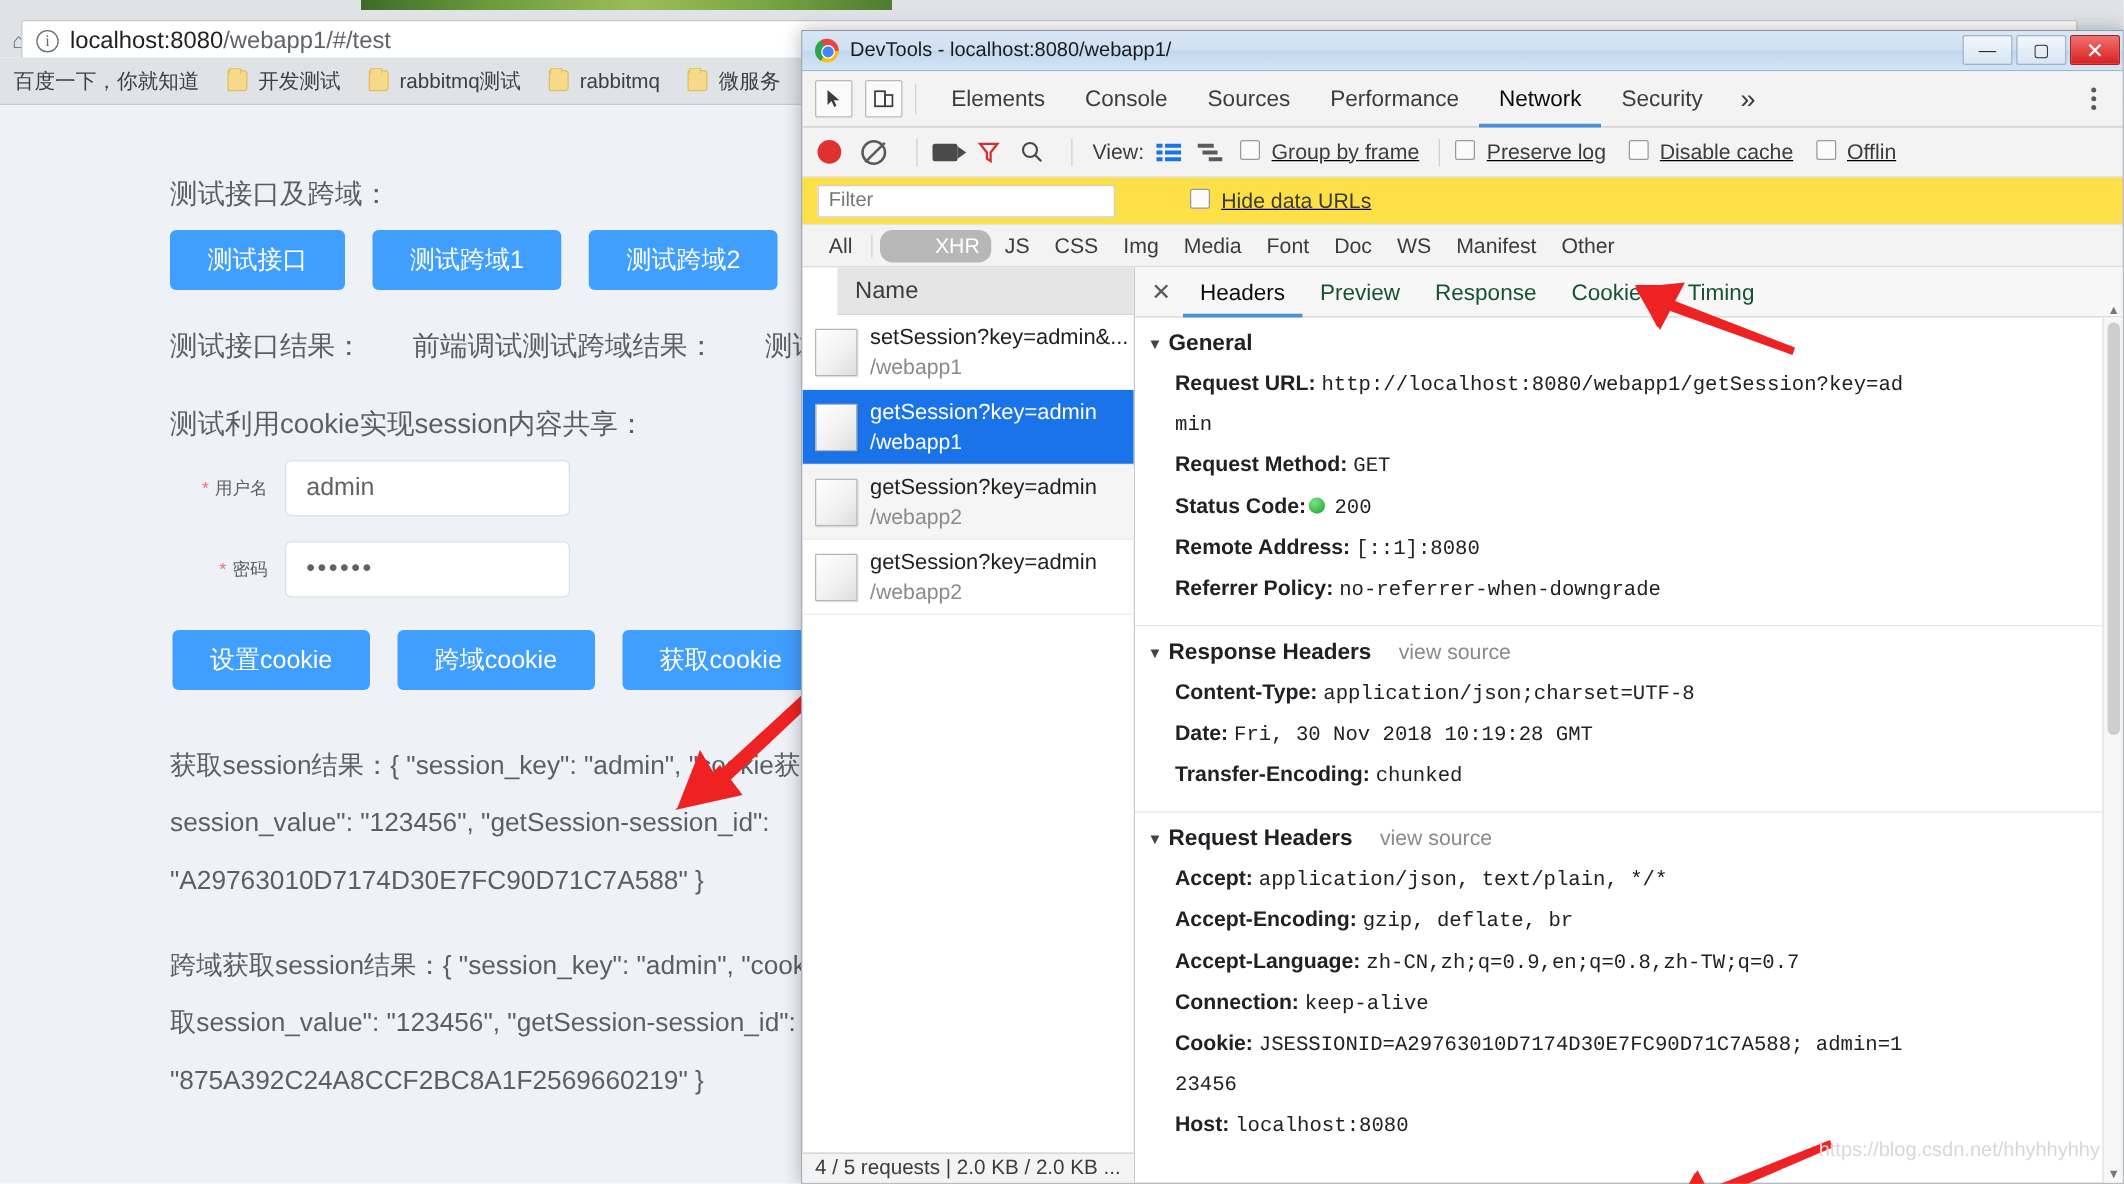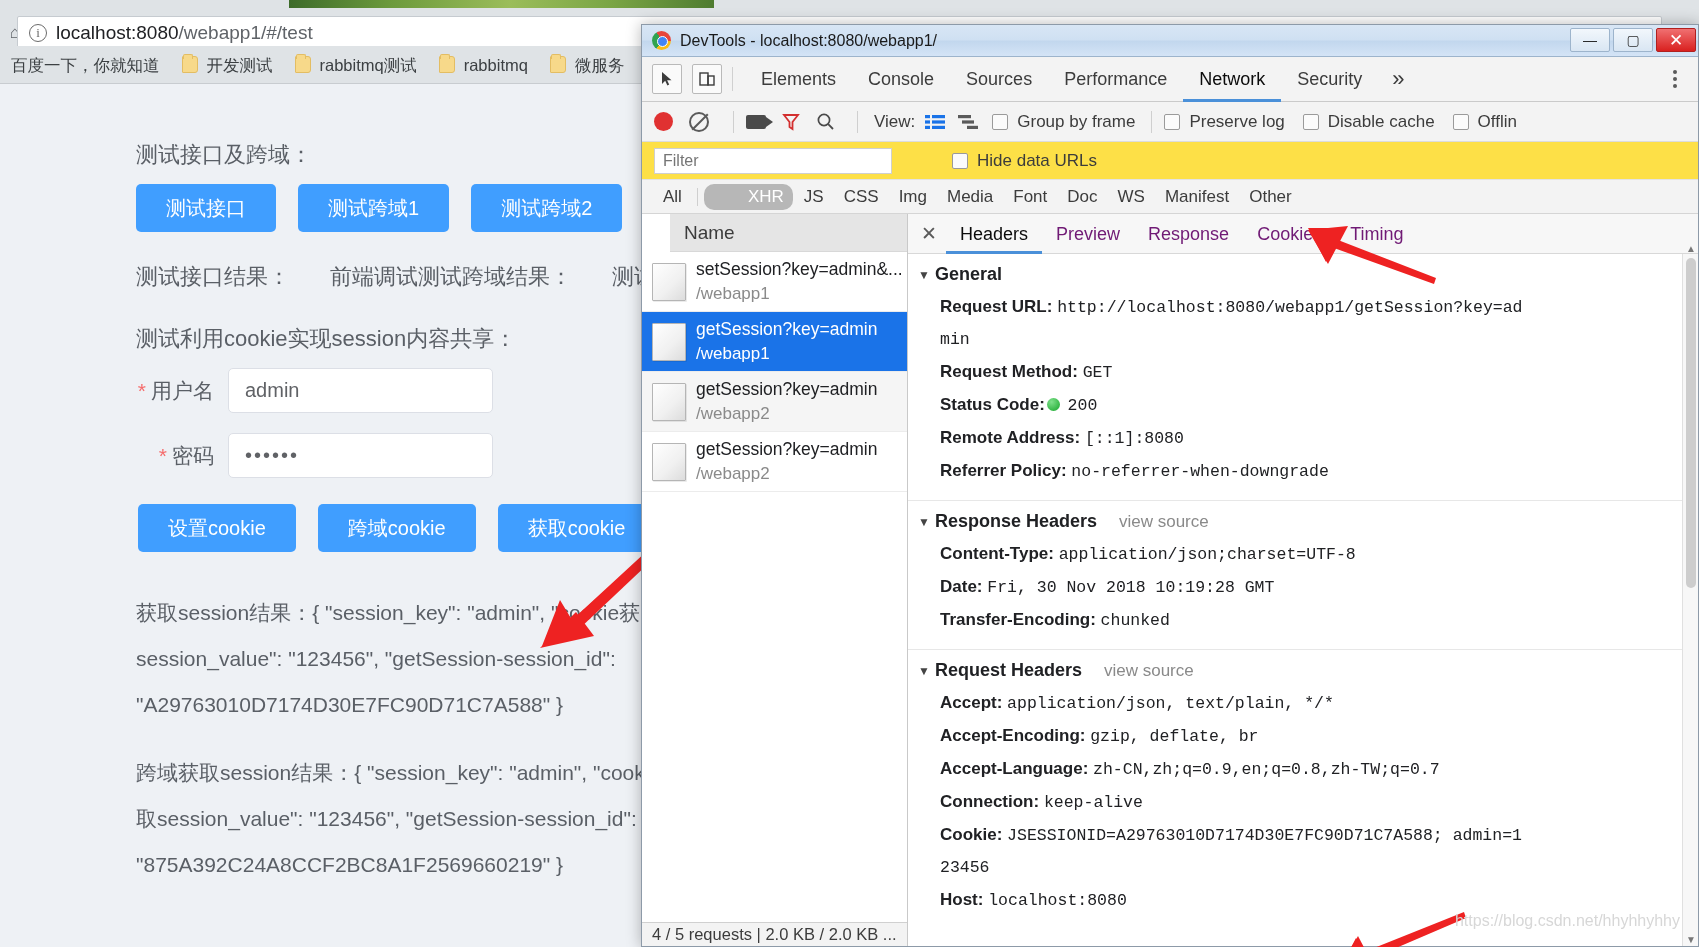--- a/index.html
+++ b/index.html
@@ -80,26 +80,26 @@
     background: #409eff; color: #ffffff; border: none; border-radius: 5px;
     font-size: 20px; padding: 13px 30px; line-height: 22px; cursor: pointer;
     font-family: "Liberation Sans", sans-serif; white-space: nowrap;
   }
   .res-row { display: flex; gap: 40px; margin: 4px 0 32px 0; }
   .res-label { font-size: 22px; color: #5a5f66; white-space: nowrap; }
 
   .form-row { display: flex; align-items: center; margin-bottom: 20px; }
   .form-label {
     width: 92px; text-align: right; padding-right: 14px;
-    font-size: 21px; color: #5a5f66; white-space: nowrap;
+    font-size: 14px; color: #5a5f66; white-space: nowrap;
   }
   .req-star { color: #f56c6c; margin-right: 5px; }
   .el-input {
     background: #ffffff; border: 1px solid #dcdfe6; border-radius: 5px;
-    height: 45px; width: 265px; padding: 0 16px; font-size: 20px; color: #606266;
+    height: 45px; width: 228px; padding: 0 16px; font-size: 20px; color: #606266;
     font-family: "Liberation Sans", sans-serif; outline: none;
   }
   .el-input.pw { letter-spacing: 2px; }
   .cookie-btn-row { display: flex; gap: 22px; margin: 26px 0 38px 2px; }
   .result-line {
     font-size: 21px; color: #5a5f66; line-height: 46px;
     white-space: nowrap; font-family: "Liberation Sans", sans-serif;
   }
   .result-block { margin-bottom: 22px; }
 
@@ -174,21 +174,21 @@
     background:#5a5a5a; transform: rotate(-45deg);
   }
   .tb-sep { width: 1px; height: 22px; background: #cfcfcf; margin: 0 12px; }
   .cam-icon { width: 20px; height: 14px; background:#4a4a4a; border-radius:2px; position:relative; margin-right: 16px; cursor:pointer;}
   .cam-icon:after{content:"";position:absolute;right:-7px;top:2px;border-left:7px solid #4a4a4a;border-top:5px solid transparent;border-bottom:5px solid transparent;}
   .funnel-icon { width: 18px; height: 18px; margin-right: 16px; cursor:pointer; }
   .search-icon { width: 19px; height: 19px; margin-right: 10px; cursor:pointer; }
   .tb-label { font-size: 17px; color: #3c3c3c; margin: 0 10px 0 4px; }
   .view-list { width: 20px; height: 16px; margin-right: 13px; cursor: pointer; }
   .view-wf { width: 20px; height: 16px; margin-right: 14px; cursor: pointer; }
-  .tb-check { display: flex; align-items: center; margin-right: 4px; cursor: pointer; }
+  .tb-check { display: flex; margin-right: 4px; cursor: pointer; text-decoration: underline; }
   .cb { width: 16px; height: 16px; border: 1px solid #9a9a9a; background:#fbfbfb; border-radius: 2px; margin-right: 9px; flex:none; }
   .tb-check .tb-ctext { font-size: 17px; color: #3c3c3c; white-space: nowrap; }
 
   .dt-filterbar {
     height: 38px; background: #fde047; border-bottom: 1px solid #e3e3e3;
     display: flex; align-items: center; padding-left: 12px; gap: 36px;
   }
   .filter-input {
     width: 238px; height: 26px; border: 1px solid #cfcfcf; background: #fff;
     font-size: 16px; color: #9a9a9a; padding: 0 8px; line-height: 24px;
@@ -243,21 +243,21 @@
   .detail-panel { flex: 1; background: #fff; display: flex; flex-direction: column; min-width: 0; position: relative; }
   .detail-tabs {
     height: 40px; border-bottom: 1px solid #d8d8d8; display: flex; align-items: center;
     background: #f7f7f7; padding-left: 4px;
   }
   .dtab-close {
     width: 34px; height: 40px; display: flex; align-items: center; justify-content: center;
     font-size: 19px; color: #5a5a5a; cursor: pointer;
   }
   .dtab {
-    font-size: 18px; color: #701a75; padding: 0 14px; height: 40px; line-height: 40px; cursor: pointer;
+    font-size: 18px; color: #14532d; padding: 0 14px; height: 40px; line-height: 40px; cursor: pointer;
   }
   .dtab.active { color: #0b0b0b; box-shadow: inset 0 -3px 0 #4a90d9; }
   .detail-body { flex: 1; overflow: hidden; padding: 10px 0 0 0; position: relative; }
   .hdr-group { padding: 0 0 6px 0; }
   .hdr-group + .hdr-group { border-top: 1px solid #e7e7e7; padding-top: 10px; margin-top: 6px; }
   .hdr-grouphead {
     display: flex; align-items: center; font-size: 18px; font-weight: bold; color: #202124;
     padding-left: 10px; margin-bottom: 6px; cursor: pointer;
   }
   .tri { margin-right: 5px; font-size: 12px; color: #444; }

